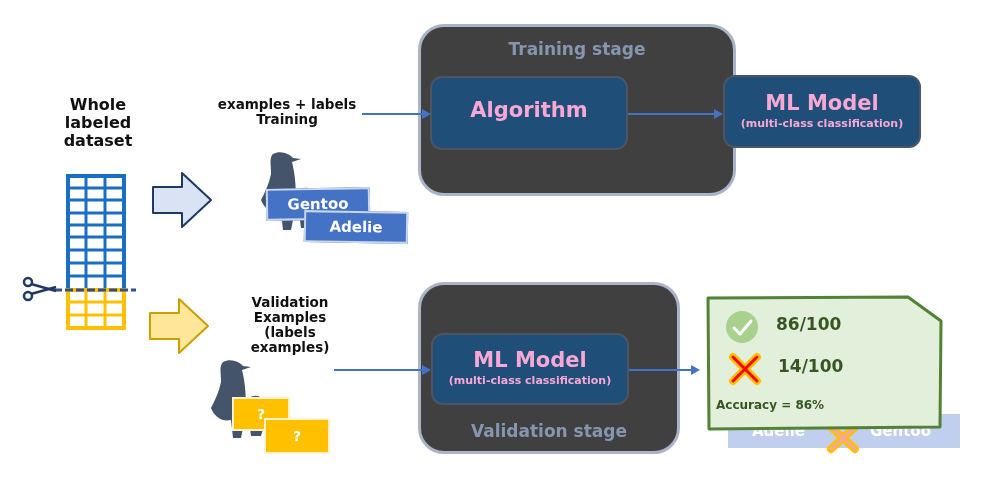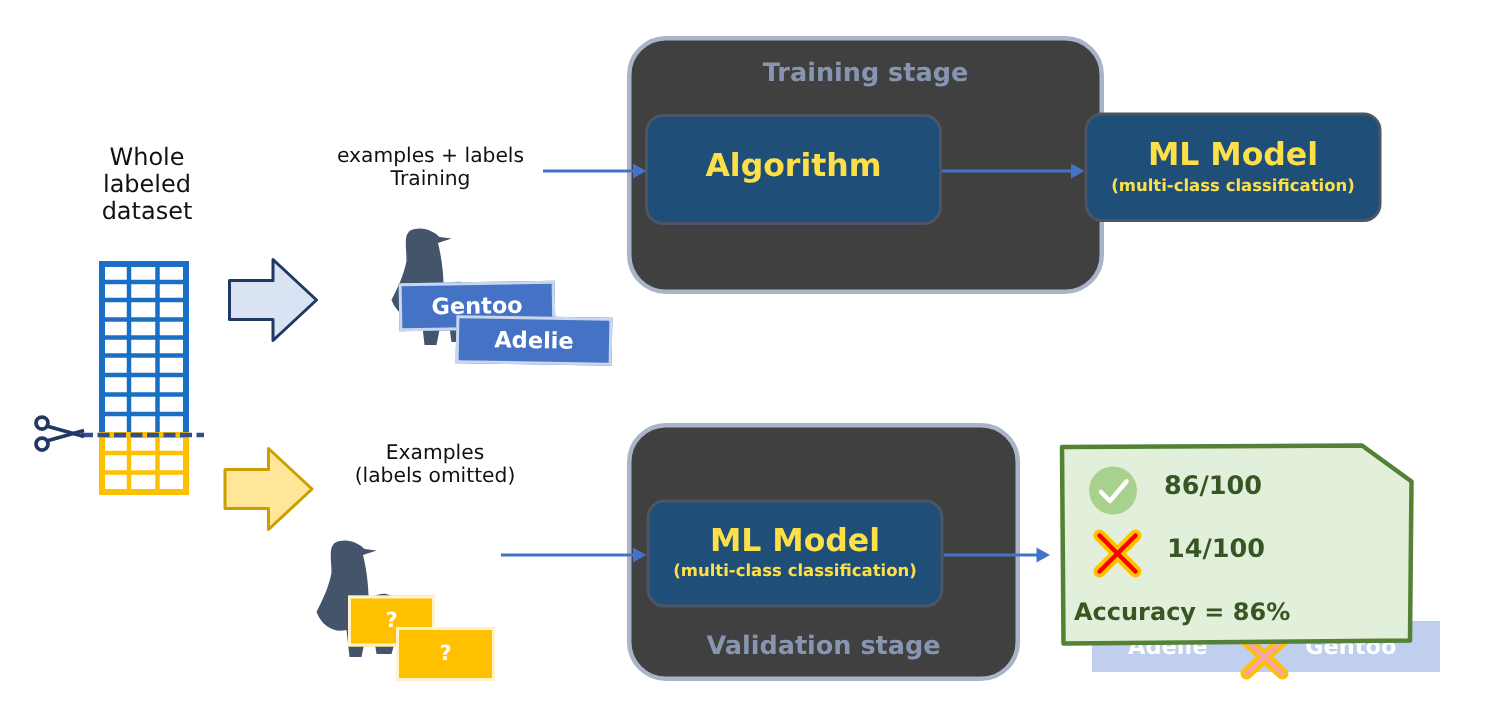--- a/index.html
+++ b/index.html
@@ -1,22 +1,22 @@
 <!DOCTYPE html>
 <html><head>
 <meta charset="utf-8">
 <style>
   html, body { margin: 0; padding: 0; background: #ffffff; }
   body { width: 1004px; height: 483px; position: relative; overflow: hidden;
          font-family: "DejaVu Sans", "Liberation Sans", sans-serif; }
   .abs { position: absolute; }
-  .bold-label { font-weight: normal; color: #111; text-align: center; line-height: 1.12; }
+  .bold-label { font-weight: bold; color: #111; text-align: center; line-height: 1.12; }
   .stage-box { position: absolute; background: #404040; border: 3px solid #a9b4c8; border-radius: 26px; box-sizing: border-box; margin-left: 46px; }
   .stage-title { position: absolute; left: 0; right: 0; text-align: center; color: #8796b0; font-weight: bold; font-size: 17px; }
-  .dark-box { position: absolute; background: #1f4e79; border: 2px solid #4b5563; border-radius: 12px; box-sizing: border-box; color: #fde047; text-align: center; }
+  .dark-box { position: absolute; background: #1f4e79; border: 2px solid #4b5563; border-radius: 12px; box-sizing: border-box; color: #f9a8d4; text-align: center; }
   .dark-box .title { font-weight: bold; font-size: 21px; }
   .dark-box .sub { font-weight: bold; font-size: 11px; margin-top: 2px; }
   svg { position: absolute; overflow: visible; }
 </style>
 </head>
 <body>
 
 <div class="abs bold-label" style="left:48px; top:96px; width:100px; font-size:16px;">
   <div>Whole</div>
   <div>labeled</div>
@@ -96,22 +96,23 @@
 <svg style="left:362px; top:108px;" width="70" height="12" viewBox="0 0 70 12">
   <line x1="0" y1="6" x2="62" y2="6" stroke="#4472c4" stroke-width="2"></line>
   <path d="M60 1 L69 6 L60 11 Z" fill="#4472c4"></path>
 </svg>
 <svg style="left:628px; top:108px;" width="96" height="12" viewBox="0 0 96 12">
   <line x1="0" y1="6" x2="88" y2="6" stroke="#4472c4" stroke-width="2"></line>
   <path d="M86 1 L95 6 L86 11 Z" fill="#4472c4"></path>
 </svg>
 
 <div class="abs bold-label" style="left:225px; top:295px; width:130px; font-size:13.5px;">
+  <div>Validation</div>
   <div>Examples</div>
-  <div>(labels omitted)</div>
+  <div>(labels examples)</div>
 </div>
 
 <svg style="left:205px; top:358px;" width="80" height="85" viewBox="0 0 80 85">
   <path d="M18 4 C26 0 34 4 38 8 L46 9 L37 12 C40 24 42 40 40 60 L36 80 L28 80 L26 62 C18 64 10 60 6 50 C10 42 14 34 16 24 C16 14 14 8 18 4 Z" fill="#44546a"></path>
   <path d="M44 40 C50 36 56 38 58 42 L66 42 L58 46 C60 54 60 66 56 78 L46 78 C44 66 44 52 44 40 Z" fill="#44546a"></path>
 </svg>
 <div class="abs" style="left:232px; top:397px; width:54px; height:30px; background:#ffc000; border:2px solid #fff2cc; color:#fff; font-weight:bold; font-size:14px; text-align:center; line-height:30px;">
   <span>?</span>
 </div>
 <div class="abs" style="left:264px; top:418px; width:62px; height:32px; background:#ffc000; border:2px solid #fff2cc; color:#fff; font-weight:bold; font-size:14px; text-align:center; line-height:32px;">
@@ -163,14 +164,14 @@
     <g stroke="#ffc000" stroke-width="8" stroke-linecap="round">
         <line x1="5" y1="5" x2="29" y2="29"></line>
         <line x1="29" y1="5" x2="5" y2="29"></line>
       </g>
     <g stroke="#ff0000" stroke-width="3" stroke-linecap="round">
         <line x1="5" y1="5" x2="29" y2="29"></line>
         <line x1="29" y1="5" x2="5" y2="29"></line>
       </g>
   </svg>
   <div class="abs" style="left:72px; top:61px; font-weight:bold; font-size:17px; color:#375623;">14/100</div>
-  <div class="abs" style="left:10px; top:103px; font-weight:bold; font-size:16px; color:#375623;">Accuracy = 86%</div>
+  <div class="abs" style="left:10px; top:103px; font-weight:bold; font-size:12px; color:#375623;">Accuracy = 86%</div>
 </div>
 
 </body></html>

